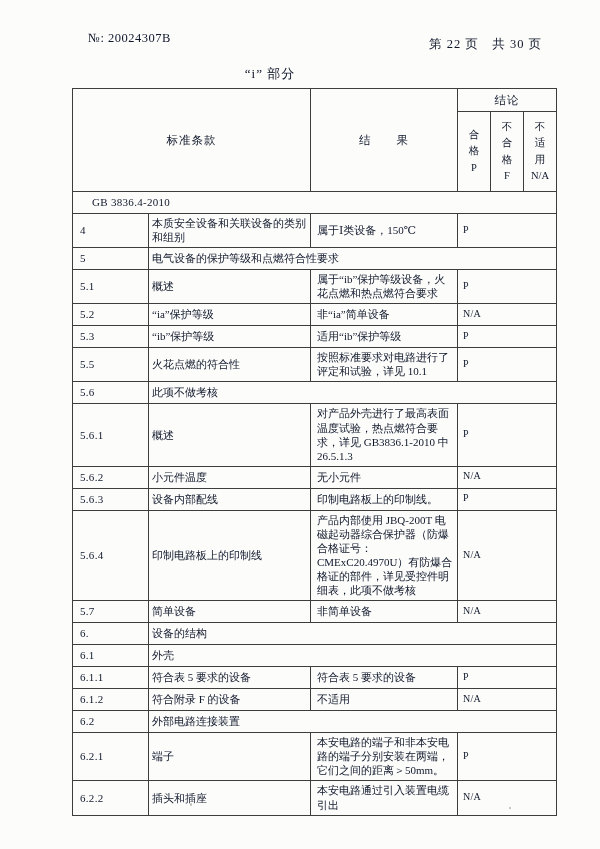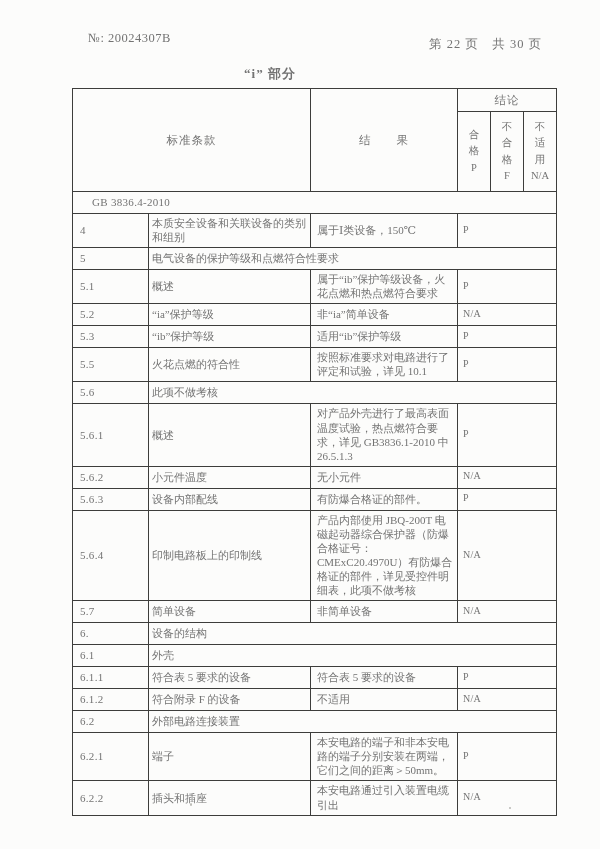--- a/index.html
+++ b/index.html
@@ -5,21 +5,21 @@
   * { margin: 0; padding: 0; box-sizing: border-box; }
   html, body { background: #e8e8e6; }
   body { font-family: "Liberation Serif", "DejaVu Serif", serif; }
 
   .page {
     position: relative;
     width: 600px;
     height: 849px;
     margin: 0 auto;
     background: #fcfcfb;
-    color: #737373;
+    color: #0f172a;
     overflow: hidden;
     box-shadow: 0 0 4px rgba(0,0,0,.25);
   }
 
   .doc-header {
     position: absolute;
     top: 31px;
     left: 88px;
     right: 58px;
     display: flex;
@@ -29,21 +29,21 @@
     letter-spacing: .5px;
   }
   .doc-header .page-info { transform: translateY(5px); letter-spacing: 1px; }
 
   .section-title {
     position: absolute;
     top: 65px;
     left: 0;
     width: 540px;
     text-align: center;
-    font-weight: bold;
+    font-weight: normal;
     font-size: 13px;
     letter-spacing: 1px;
   }
 
   .table-wrap { position: absolute; top: 88px; left: 72px; }
 
   table {
     border-collapse: collapse;
     table-layout: fixed;
     width: 484px;
@@ -158,21 +158,21 @@
           </tr>
           <tr>
             <td class="clause-cell">5.6.2</td>
             <td class="title-cell">小元件温度</td>
             <td class="result-cell">无小元件</td>
             <td class="verdict-cell" colspan="3">N/A</td>
           </tr>
           <tr>
             <td class="clause-cell">5.6.3</td>
             <td class="title-cell">设备内部配线</td>
-            <td class="result-cell">有防爆合格证的部件。</td>
+            <td class="result-cell">印制电路板上的印制线。</td>
             <td class="verdict-cell" colspan="3">P</td>
           </tr>
           <tr>
             <td class="clause-cell">5.6.4</td>
             <td class="title-cell">印制电路板上的印制线</td>
             <td class="result-cell">产品内部使用 JBQ-200T 电磁起动器综合保护器（防爆合格证号：CMExC20.4970U）有防爆合格证的部件，详见受控件明细表，此项不做考核</td>
             <td class="verdict-cell" colspan="3">N/A</td>
           </tr>
           <tr>
             <td class="clause-cell">5.7</td>

